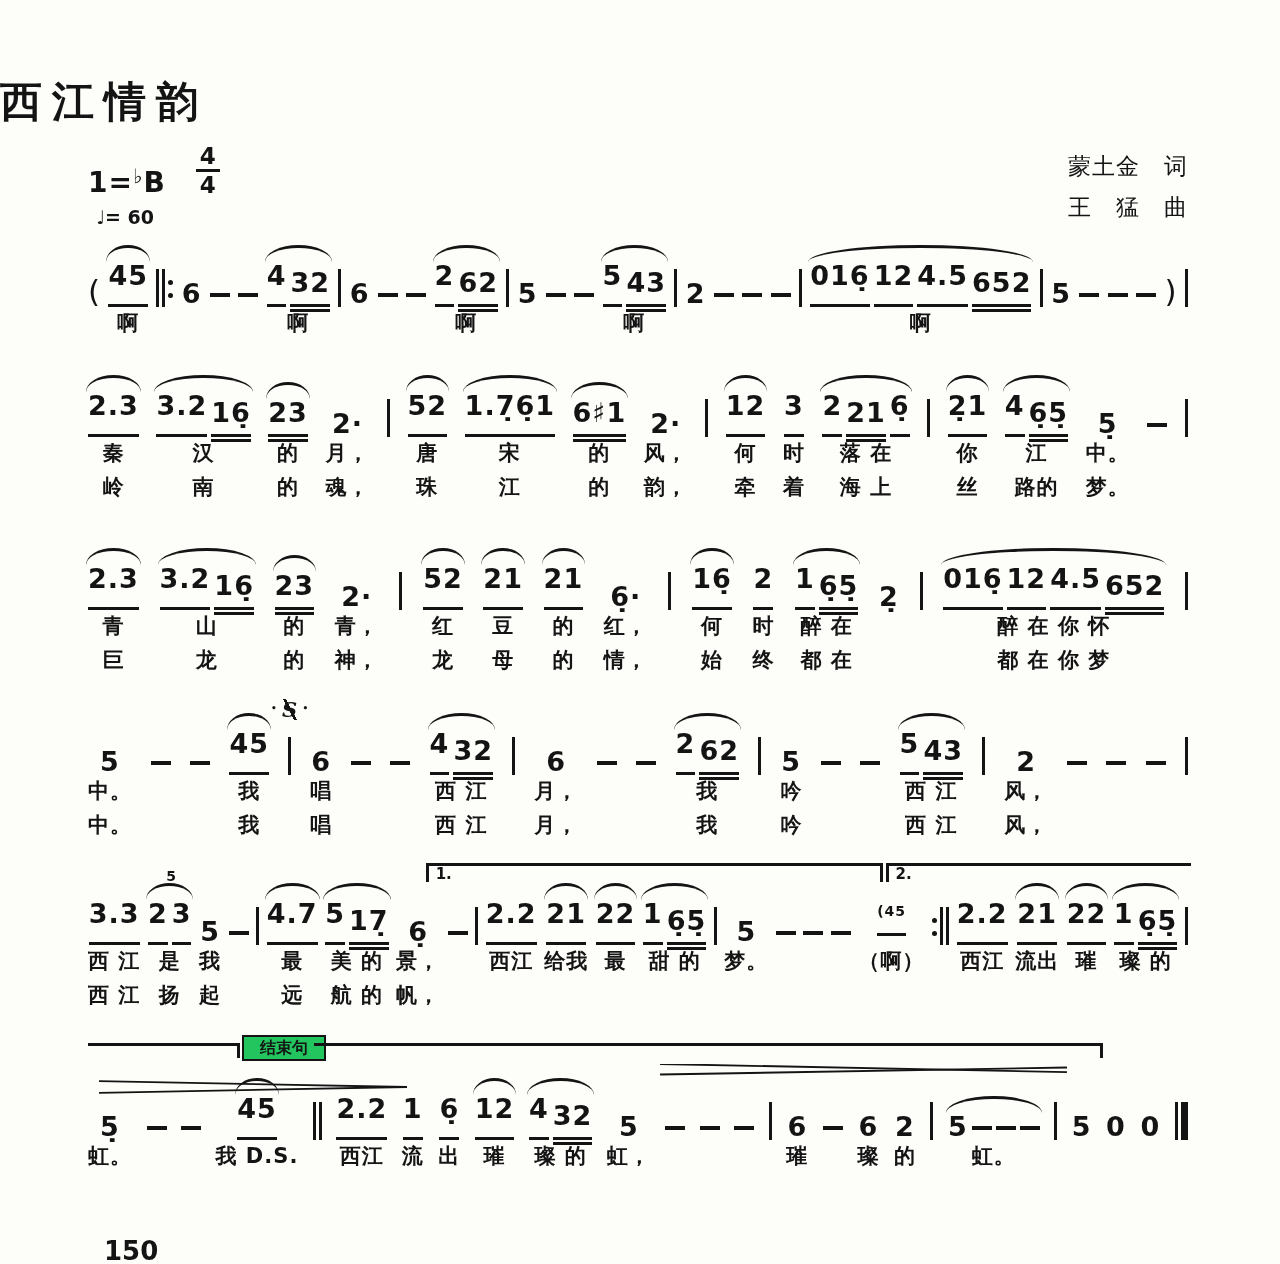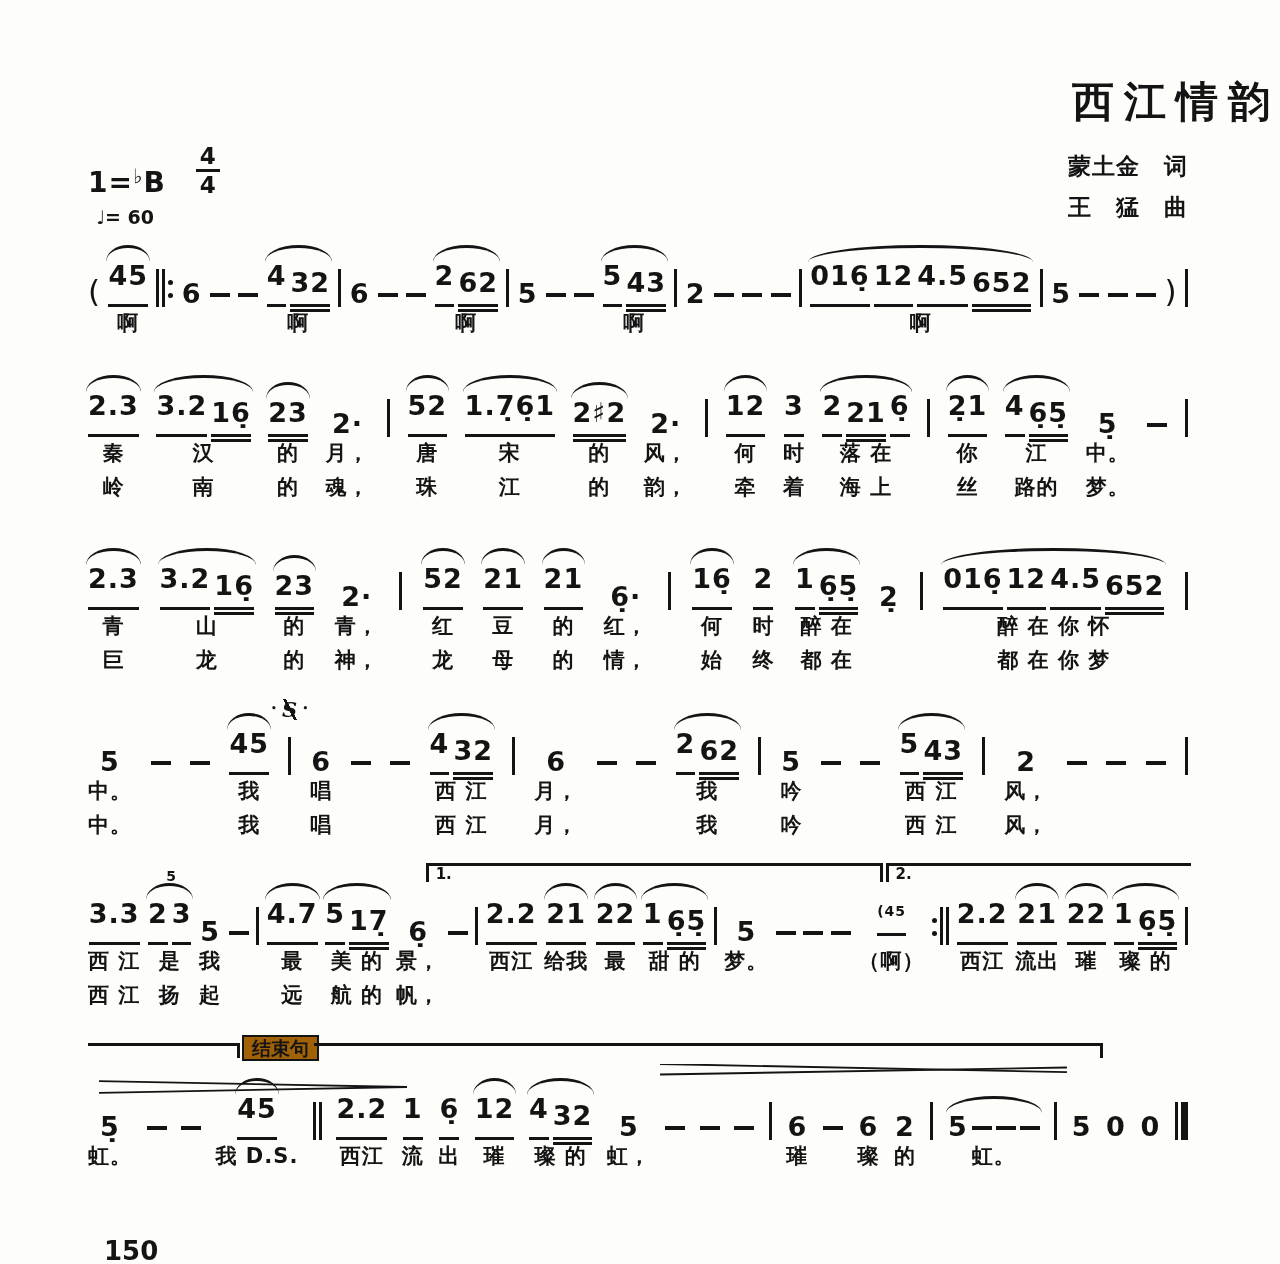--- a/index.html
+++ b/index.html
@@ -1,27 +1,27 @@
 <!DOCTYPE html>
 <html><head>
 <meta charset="utf-8">
 <style>
   html,body{margin:0;padding:0}
   body{width:1280px;height:1264px;background:#f6f6f4;font-family:"DejaVu Sans",sans-serif;color:#141414}
   .page{position:relative;width:1280px;height:1264px;background:#fdfdfa;overflow:hidden}
-  .title{margin:0;padding-top:74px;text-align:right;font-size:42px;font-weight:700;letter-spacing:10px}
+  .title{margin:0;padding-top:74px;text-align:left;font-size:42px;font-weight:700;letter-spacing:10px}
   .subtitle{text-align:center;font-size:19px;font-weight:700;margin-top:14px;letter-spacing:2px}
   .meta{position:absolute;left:88px;top:146px;display:flex;align-items:flex-end;gap:30px}
   .key{font-size:28px;font-weight:700;letter-spacing:1px}
   .flat{font-size:20px;position:relative;top:-9px;font-weight:700}
   .timesig{display:inline-flex;flex-direction:column;align-items:center;position:relative;top:-2px}
   .tnum{font-size:23px;font-weight:700;line-height:1.05}
   .tline{width:24px;height:3px;background:#141414;margin:1px 0}
   .tempo{position:absolute;left:96px;top:206px;font-size:19px;font-weight:700}
-  .credits{position:absolute;right:92px;top:146px;text-align:right;font-size:23px;font-weight:700;line-height:1.8;letter-spacing:1px}
+  .credits{position:absolute;right:92px;top:146px;text-align:right;font-size:23px;font-weight:400;line-height:1.8;letter-spacing:1px}
   .score{position:absolute;left:88px;top:235px;width:1100px}
   .sys{position:relative;padding-top:30px}
   .s2{margin-top:24px}.s3{margin-top:33px}.s4{margin-top:25px}
   .s5{margin-top:14px;padding-top:46px}
   .s6{margin-top:23px;padding-top:62px}
   .cols{display:flex;justify-content:space-between;align-items:flex-start}
   .col{display:flex;flex-direction:column;align-items:center}
   .nrow{height:42px;display:flex;align-items:flex-end;position:relative}
   .note{font-size:27px;font-weight:700;line-height:1;letter-spacing:1px}
   .u1{border-bottom:3px solid #141414;padding-bottom:15px}
@@ -41,21 +41,21 @@
   .rdots i{width:5px;height:5px;background:#141414;border-radius:50%}
   .segno{position:absolute;top:-36px;left:50%;transform:translateX(-50%);font-family:"DejaVu Serif",serif;font-style:italic;font-weight:700;font-size:21px;line-height:1;padding:0 5px;background:linear-gradient(62deg,transparent 46%,#141414 46%,#141414 54%,transparent 54%)}
   .segno::before{content:"\2022";position:absolute;left:-6px;top:5px;font-size:9px}
   .segno::after{content:"\2022";position:absolute;right:-6px;top:5px;font-size:9px}
   .lyr{height:34px;line-height:33px;font-size:21px;font-weight:700;white-space:nowrap;text-align:center;letter-spacing:1px}
   .volta{position:absolute;top:6px;height:16px;border-top:3px solid #141414;border-left:3px solid #141414}
   .volta.closed{border-right:3px solid #141414}
   .vlabel{position:absolute;left:7px;top:0;font-size:15px;font-weight:700;line-height:1.1}
   .topline{position:absolute;top:7px;height:12px;border-top:3px solid #141414}
   .tickR{border-right:3px solid #141414}
-  .ending-box{position:absolute;top:-1px;border:2px solid #141414;font-size:19px;font-weight:700;padding:0 8px;line-height:22px;background:#a16207}
+  .ending-box{position:absolute;top:-1px;border:2px solid #141414;font-size:16px;font-weight:700;padding:0 16px;line-height:22px;background:#22c55e}
   .hairpin{position:absolute;height:14px}
   .hairpin svg{display:block}
   .pagenum{position:absolute;left:104px;top:1236px;font-size:26px;font-weight:700}
 </style>
 </head>
 <body>
 
 <div class="page">
 
   <h1 class="title">西江情韵</h1>
@@ -388,21 +388,21 @@
                 <span class="note u1">1.7̣6̣1</span>
                 <span class="slur"></span>
               </span>
             </div>
             <div class="lyr">宋</div>
             <div class="lyr">江</div>
           </div>
           <div class="col">
             <div class="nrow">
               <span class="tokwrap">
-                <span class="note u2">2♯2</span>
+                <span class="note u2">6♯1</span>
                 <span class="slur"></span>
               </span>
             </div>
             <div class="lyr">的</div>
             <div class="lyr">的</div>
           </div>
           <div class="col">
             <div class="nrow">
               <span class="tokwrap">
                 <span class="note">2·</span>

